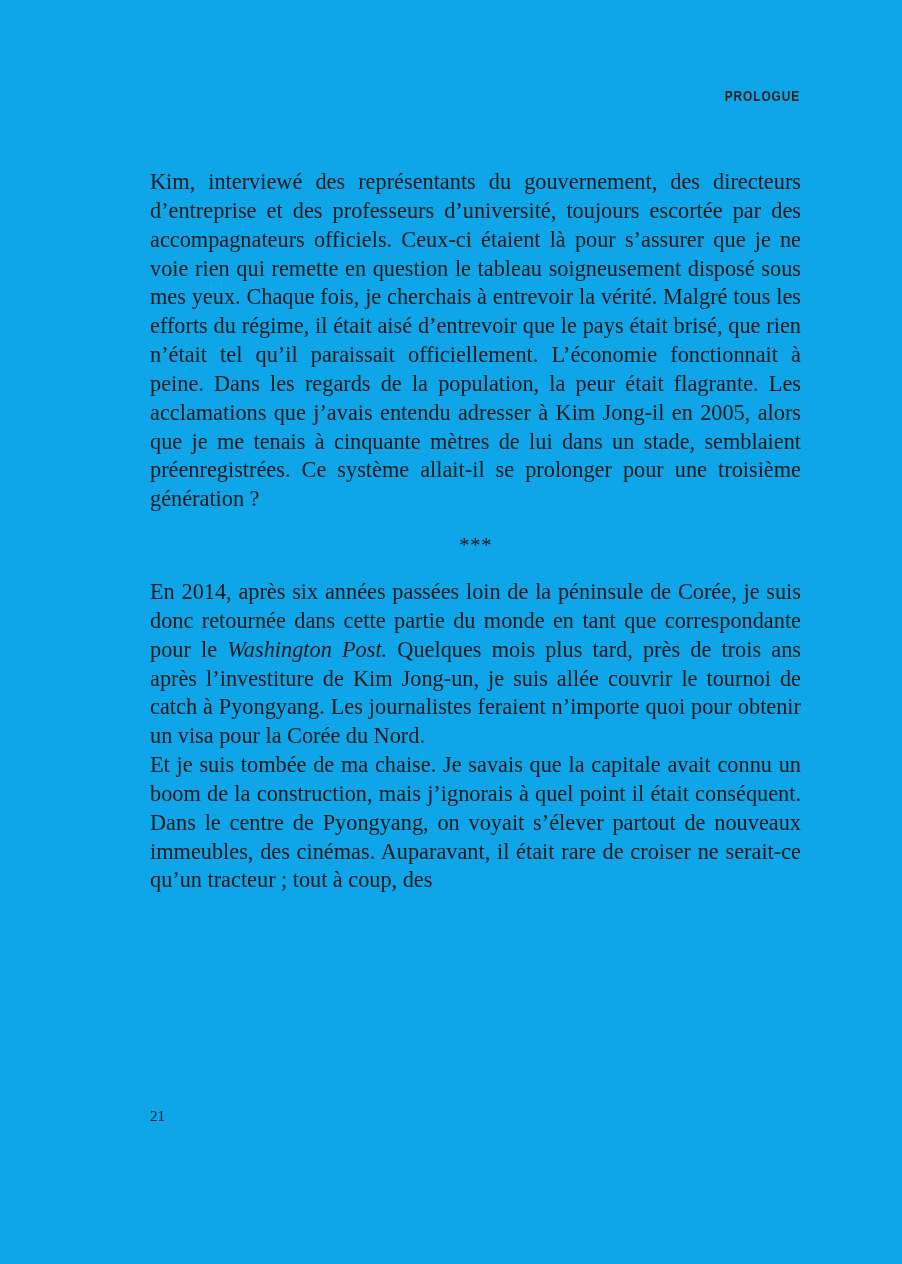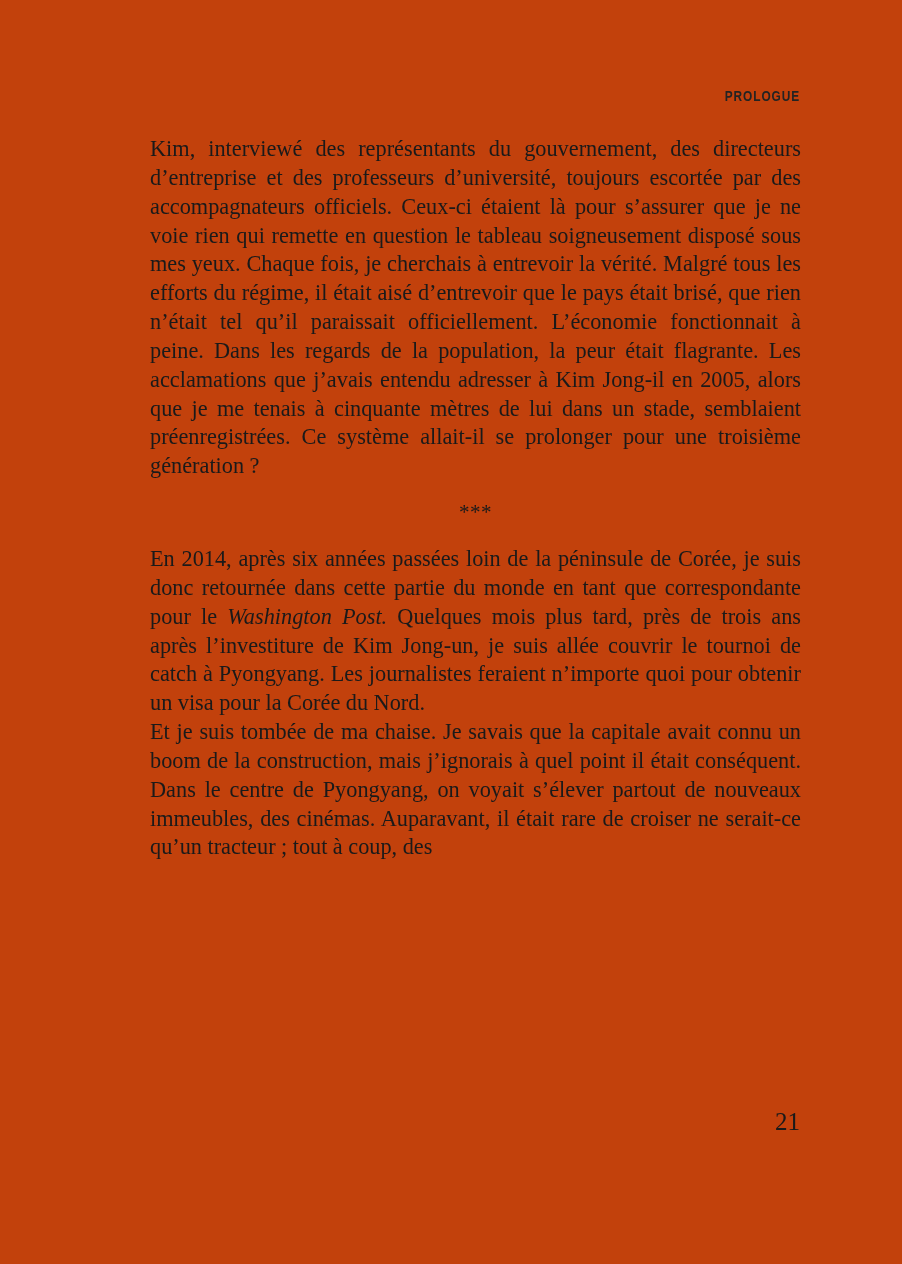--- a/index.html
+++ b/index.html
@@ -5,21 +5,21 @@
   html, body {
     margin: 0;
     padding: 0;
     background: #ffffff;
   }
 
   .page {
     position: relative;
     width: 902px;
     height: 1264px;
-    background: #c2410c;
+    background: #0ea5e9;
     margin: 0 auto;
     overflow: hidden;
     font-family: "Liberation Serif", "DejaVu Serif", serif;
     color: #1a1a1a;
   }
 
   
   .running-head {
     position: absolute;
     top: 88px;
@@ -32,21 +32,21 @@
     letter-spacing: 1.1px;
     color: #232323;
     transform: scaleX(0.82);
     transform-origin: right center;
     white-space: nowrap;
   }
 
   
   .text-block {
     position: absolute;
-    top: 135px;
+    top: 168px;
     left: 150px;
     width: 651px;
   }
 
   .para {
     margin: 0;
     text-align: justify;
     text-align-last: left;
     font-size: 22.3px;
     line-height: 28.85px;
@@ -71,22 +71,21 @@
     padding-top: 17px;
     padding-bottom: 18px;
   }
 
   
   .folio {
     position: absolute;
     top: 1108px;
     left: 150px;
     width: 650px;
-    text-align: right;
-    font-size: 25px;
+    font-size: 15px;
     color: #1a1a1a;
   }
 </style>
 </head>
 <body>
 
 <div class="page">
 
   <div class="running-head">PROLOGUE</div>
 

